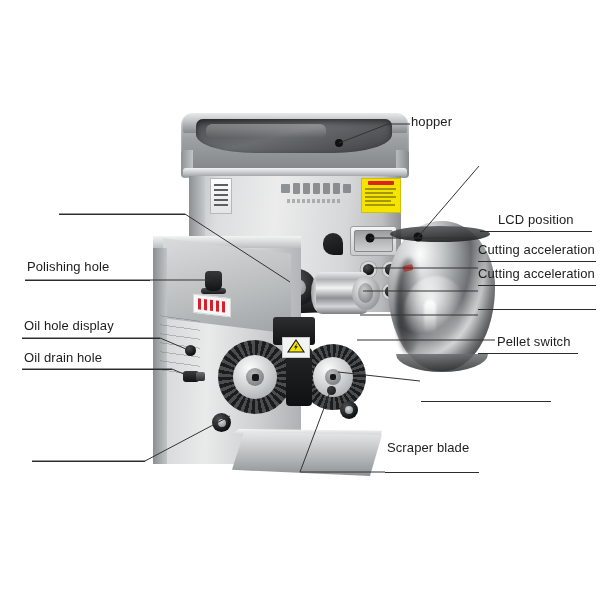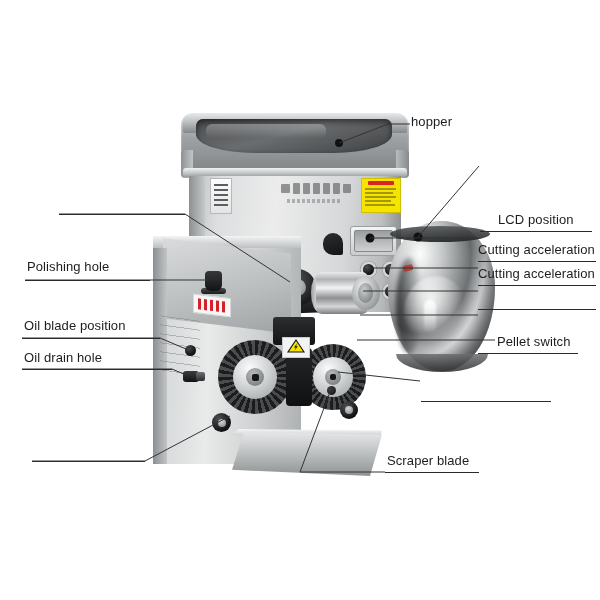--- a/index.html
+++ b/index.html
@@ -559,24 +559,24 @@
   <div class="label" style="left:497px;top:334px">Pellet switch</div>
   <div class="rule" style="left:478px;top:353px;width:100px"></div>
 
   <div class="rule" style="left:421px;top:401px;width:130px"></div>
 
   <div class="rule" style="left:59px;top:214px;width:126px"></div>
 
   <div class="label left" style="left:27px;top:259px">Polishing hole</div>
   <div class="rule" style="left:25px;top:280px;width:125px"></div>
 
-  <div class="label left" style="left:24px;top:318px">Oil blade position</div>
+  <div class="label left" style="left:24px;top:318px">Oil hole display</div>
   <div class="rule" style="left:22px;top:338px;width:138px"></div>
 
   <div class="label left" style="left:24px;top:350px">Oil drain hole</div>
   <div class="rule" style="left:22px;top:369px;width:150px"></div>
 
   <div class="rule" style="left:32px;top:461px;width:113px"></div>
 
-  <div class="label left" style="left:387px;top:453px">Scraper blade</div>
+  <div class="label left" style="left:387px;top:440px">Scraper blade</div>
   <div class="rule" style="left:385px;top:472px;width:94px"></div>
 
 </div>
 
 </body></html>

